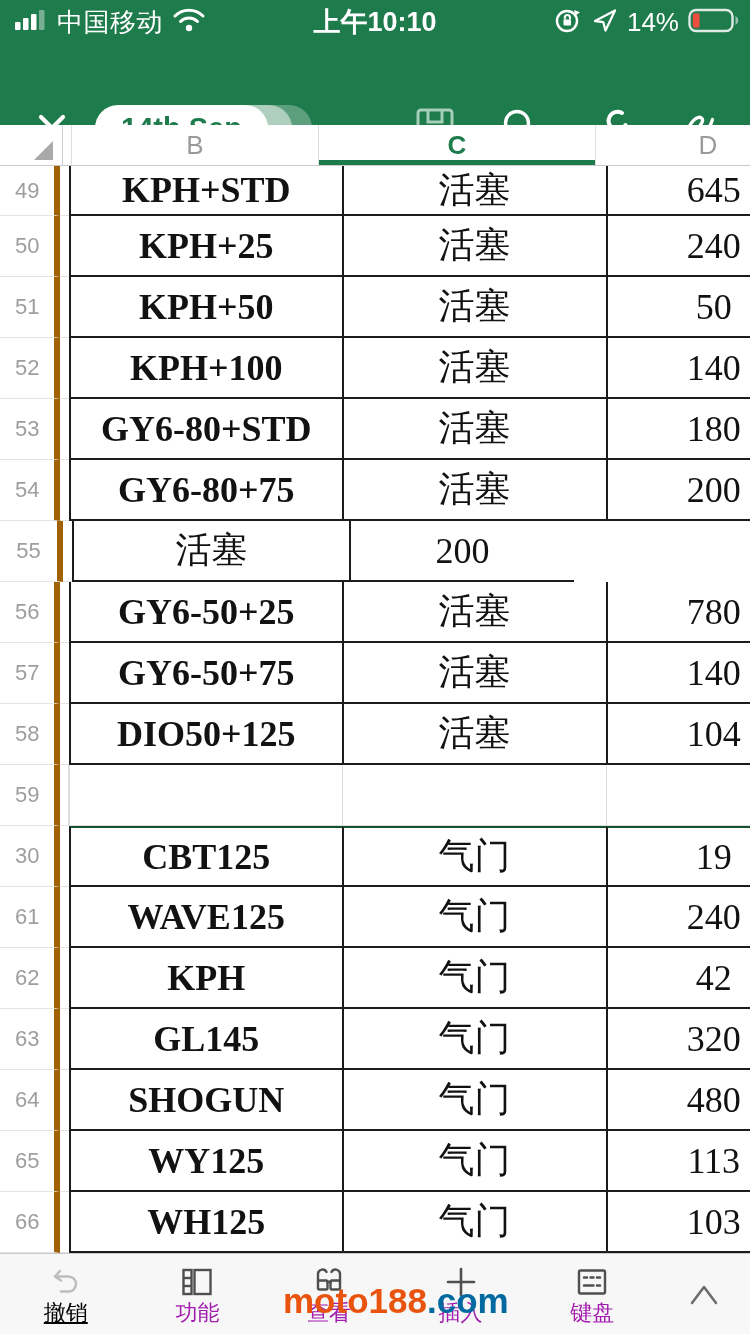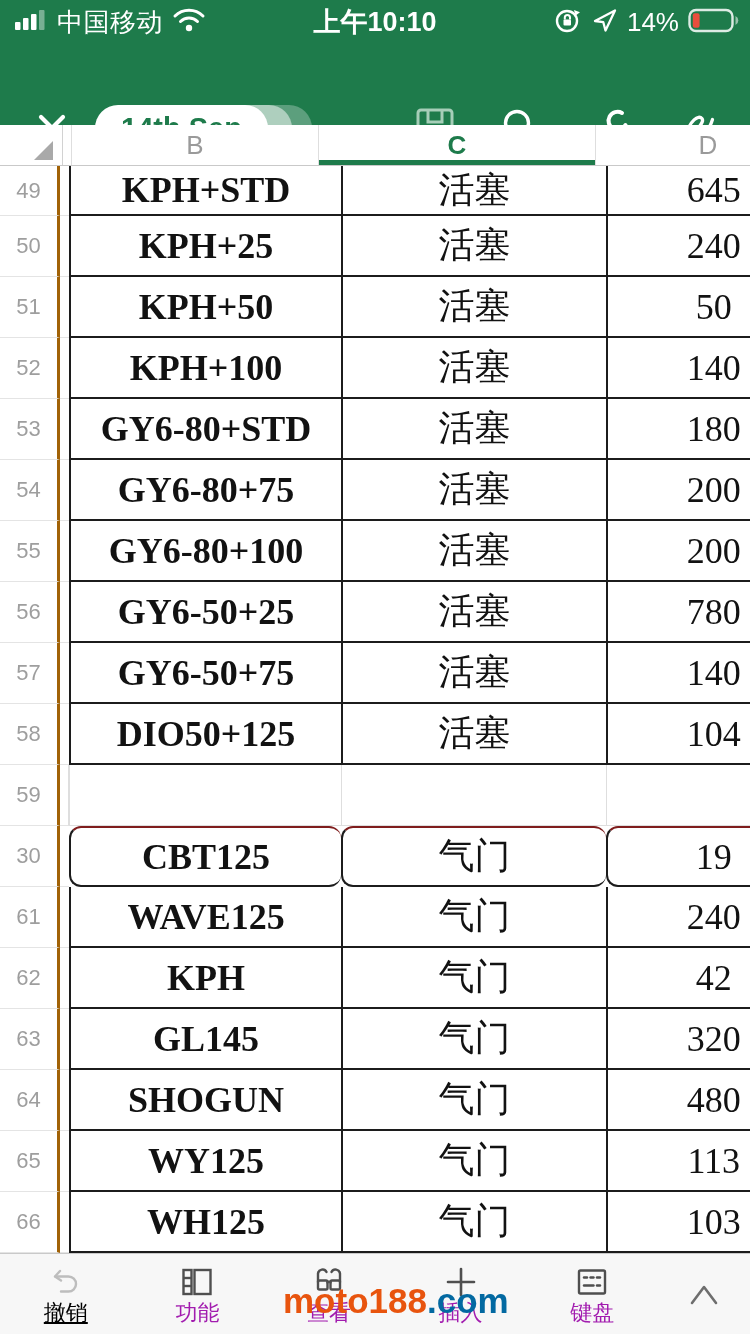--- a/index.html
+++ b/index.html
@@ -34,27 +34,27 @@
   .corner-tri { position:absolute; right:9px; bottom:5px; width:0; height:0; border-left:19px solid transparent; border-bottom:19px solid #a9a9a9; }
   .ch-sliver { width:9px; border-right:1px solid #dedede; }
   .ch-b { width:246px; } .ch-c { width:277px; border-left:1px solid #dedede; } .ch-d { width:225px; border-left:1px solid #dedede; }
   .ch-c span { color:#1E7B4B; font-weight:700; }
   .c-underline { position:absolute; left:0; right:0; bottom:0; height:5px; background:#1E7B4B; }
 
   
   .grid-body { position:absolute; top:166px; left:0; width:820px; height:1087px; overflow:hidden; background:#fff; }
   .row { display:flex; height:61px; }
   .row.first { height:50px; }
-  .gutter { width:63px; display:flex; align-items:center; justify-content:center; font-size:22px; color:#9e9e9e; border-right:3px solid #a16207; border-bottom:1px solid #e4e4e4; }
+  .gutter { width:63px; display:flex; align-items:center; justify-content:center; font-size:22px; color:#9e9e9e; border-right:6px solid #a16207; border-bottom:1px solid #e4e4e4; }
   .sliver { width:9px; border-bottom:1px solid #e4e4e4; }
   .plain .sliver { border-right:1px solid #dedede; }
   .cell { display:flex; align-items:center; justify-content:center; font-family:"Liberation Serif","DejaVu Serif",serif; font-size:36px; color:#121212; overflow:hidden; white-space:nowrap; }
   .cb { width:286px;font-weight:bold; } .cc { width:277px; } .cd { width:225px; }
   .bordered .cell { border-left:2px solid #1c1c1c; border-bottom:2px solid #1c1c1c; }
-  .top .cell { border-top:2px solid #7f1d1d;border-radius:12px; }
+  .top .cell { border-top:2px solid #14532d; }
   .plain .cell { border-left:1px solid #dedede; border-bottom:1px solid #dedede; }
 
   
   .bottom-bar { position:absolute; left:0; bottom:0; width:750px; height:81px; background:#f7f7f7; border-top:1px solid #c9c9c9; display:flex; align-items:stretch; }
   .bt-items { display:flex; flex:1; }
   .bt-item { flex:1; display:flex; flex-direction:column; align-items:center; justify-content:center; gap:2px; color:#4f4f4f; }
   .bt-item svg { display:block; }
   .bt-label { font-size:22px; color:#a21caf; line-height:1; }
   .bt-item.disabled .bt-label { color:#000000;text-decoration:underline; }
   .bt-item.disabled svg * { stroke:#bdbdbd; }
@@ -220,21 +220,20 @@
       <div class="row bordered">
         <div class="gutter">54</div>
         <div class="sliver"></div>
         <div class="cell cb">GY6-80+75</div>
         <div class="cell cc">活塞</div>
         <div class="cell cd">200</div>
       </div>
       <div class="row bordered">
         <div class="gutter">55</div>
         <div class="sliver"></div>
-        <div class="cell cb">GY6-80+100</div>
         <div class="cell cc">活塞</div>
         <div class="cell cd">200</div>
       </div>
       <div class="row bordered">
         <div class="gutter">56</div>
         <div class="sliver"></div>
         <div class="cell cb">GY6-50+25</div>
         <div class="cell cc">活塞</div>
         <div class="cell cd">780</div>
       </div>

